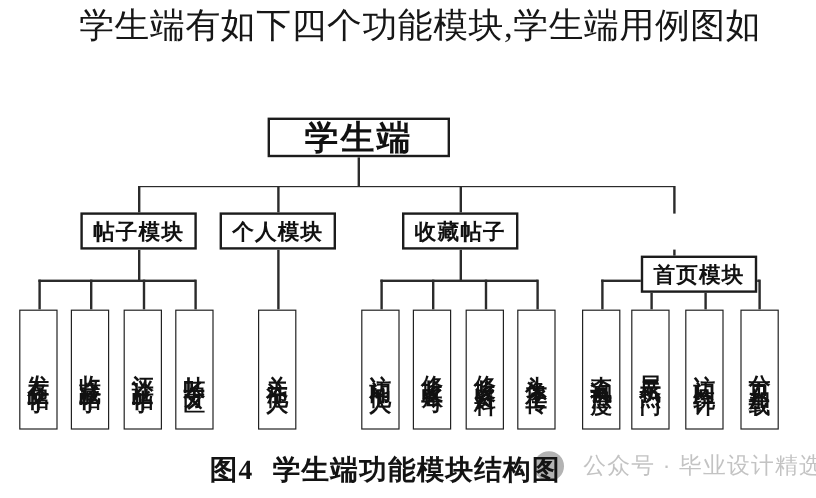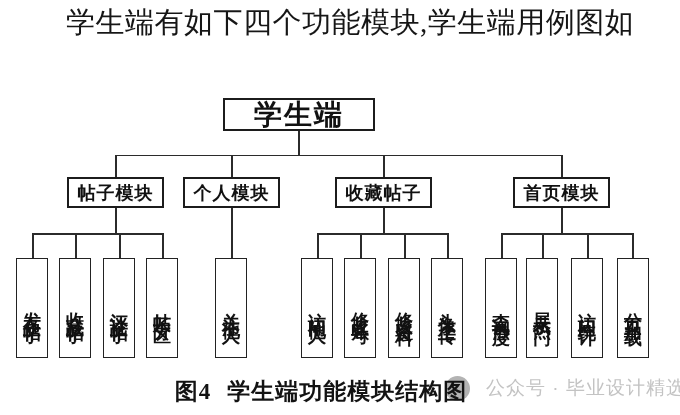--- a/index.html
+++ b/index.html
@@ -11,21 +11,21 @@
   .para{position:absolute;left:8px;top:2px;width:666px;
     font-size:29px;line-height:40px;letter-spacing:.5px;color:#161616;}
   .para .line{display:block;white-space:nowrap;}
   .para .line.indent{text-indent:58px;}
   
   .node{position:absolute;box-sizing:border-box;background:#fff;
     display:flex;align-items:center;justify-content:center;
     font-family:"Liberation Sans","DejaVu Sans",sans-serif;font-weight:700;color:#111;}
   .root{left:223px;top:98px;width:152px;height:33px;border:2px solid #1c1c1c;font-size:28px;letter-spacing:2px;}
   .module{top:177px;width:97px;height:31px;border:2px solid #1c1c1c;font-size:18px;letter-spacing:1px;}
-  .m1{left:67px;} .m2{left:183px;} .m3{left:335px;} .m4{left:513px;}
+  .m1{left:67px;} .m2{left:183px;} .m3{left:335px;} .m4{left:534px;margin-top:36px;}
   .leaf{top:258px;width:32px;height:100px;border:1.5px solid #222;
     font-size:18px;writing-mode:vertical-rl;text-orientation:upright;
     letter-spacing:5px;line-height:32px;}
   
   .ln{position:absolute;background:#2b2b2b;}
   
   .caption{position:absolute;left:0;top:376px;width:642px;text-align:center;
     font-size:23px;font-weight:700;color:#131313;letter-spacing:1px;z-index:2;}
   .caption .fig-title{margin-left:16px;}
   

